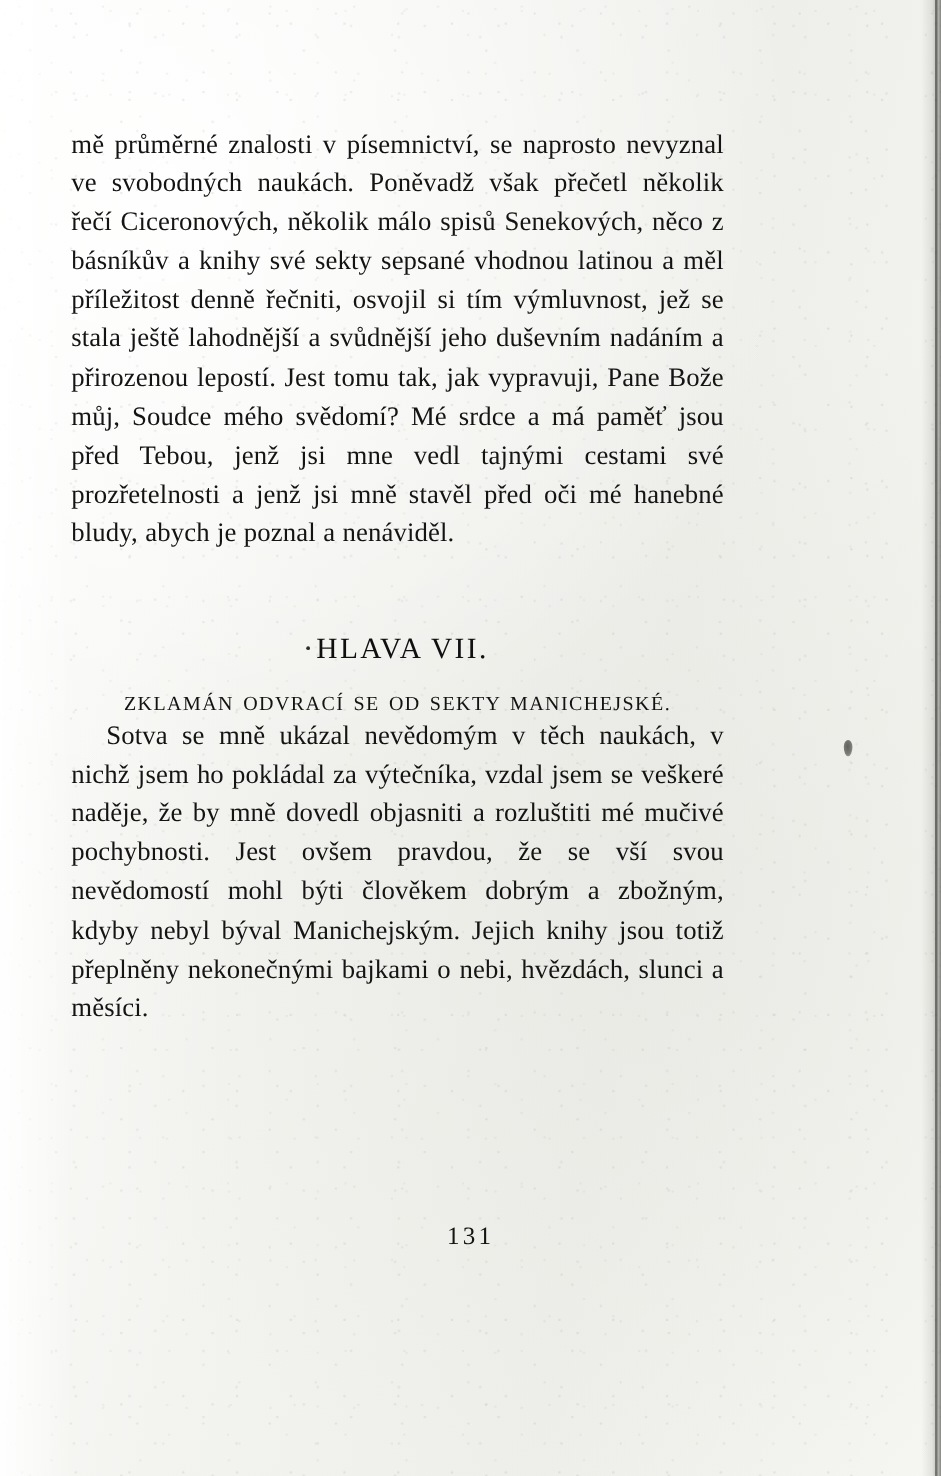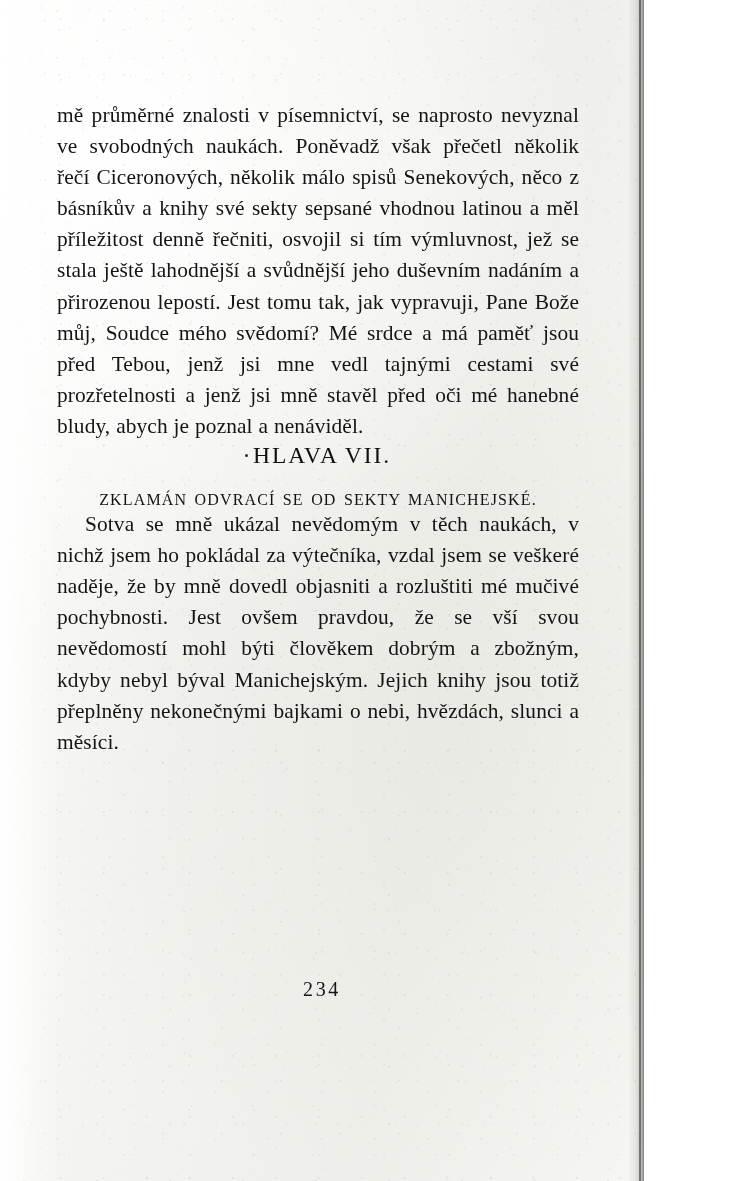--- a/index.html
+++ b/index.html
@@ -4,21 +4,21 @@
 <title>Scanned book page 131</title>
 <style>
   html, body {
     margin: 0;
     padding: 0;
     background: #ffffff;
   }
 
   .page {
     position: relative;
-    width: 644px;
+    width: 753px;
     height: 1181px;
     overflow: hidden;
     background-color: #f4f4f1;
     background-image:
       radial-gradient(circle at 18% 12%, rgba(255,255,255,0.95) 0%, rgba(255,255,255,0) 42%),
       radial-gradient(circle at 72% 62%, rgba(229,229,224,0.55) 0%, rgba(229,229,224,0) 55%),
       linear-gradient(100deg, #fdfdfc 0%, #f3f3f0 34%, #eeeeea 66%, #f6f6f3 100%);
     font-family: "Liberation Serif", "DejaVu Serif", serif;
     color: #121212;
     -webkit-font-smoothing: antialiased;
@@ -91,20 +91,21 @@
     line-height: 31.1px;
     text-align: justify;
     text-align-last: left;
     letter-spacing: .1px;
     word-spacing: .4px;
     color: #141414;
   }
   p.body.indent { text-indent: 28px; font-family: Liberation Serif, serif; }
 
   .chapter {
+    margin-top: 64px;
     text-align: center;
   }
   .chapter-title {
     font-size: 23.5px;
     letter-spacing: 1.9px;
     color: #101010;
     white-space: nowrap;
   }
   .chapter-title .lead-dot {
     display: inline-block;
@@ -153,18 +154,18 @@
       <div class="chapter-title"><span class="lead-dot"></span><span>HLAVA VII.</span></div>
       <div class="chapter-subtitle">ZKLAMÁN ODVRACÍ SE OD SEKTY MANICHEJSKÉ.</div>
     </div>
 
     <p class="body indent after-heading">Sotva se mně ukázal nevědomým v těch naukách, v nichž jsem ho pokládal za výtečníka, vzdal jsem se veškeré naděje, že by mně dovedl objasniti a rozluštiti mé mučivé pochybnosti. Jest ovšem pravdou, že se vší svou nevědomostí mohl býti člověkem dobrým a zbožným, kdyby nebyl býval Manichejským. Jejich knihy jsou totiž přeplněny nekonečnými bajkami o nebi, hvězdách, slunci a měsíci.</p>
 
   </div>
 
   <div class="ink-speck"></div>
 
-  <div class="folio">234</div>
+  <div class="folio">131</div>
 
   <div class="right-edge-shadow"></div>
   <div class="right-edge-line"></div>
 
 </div>
 
 </body></html>

